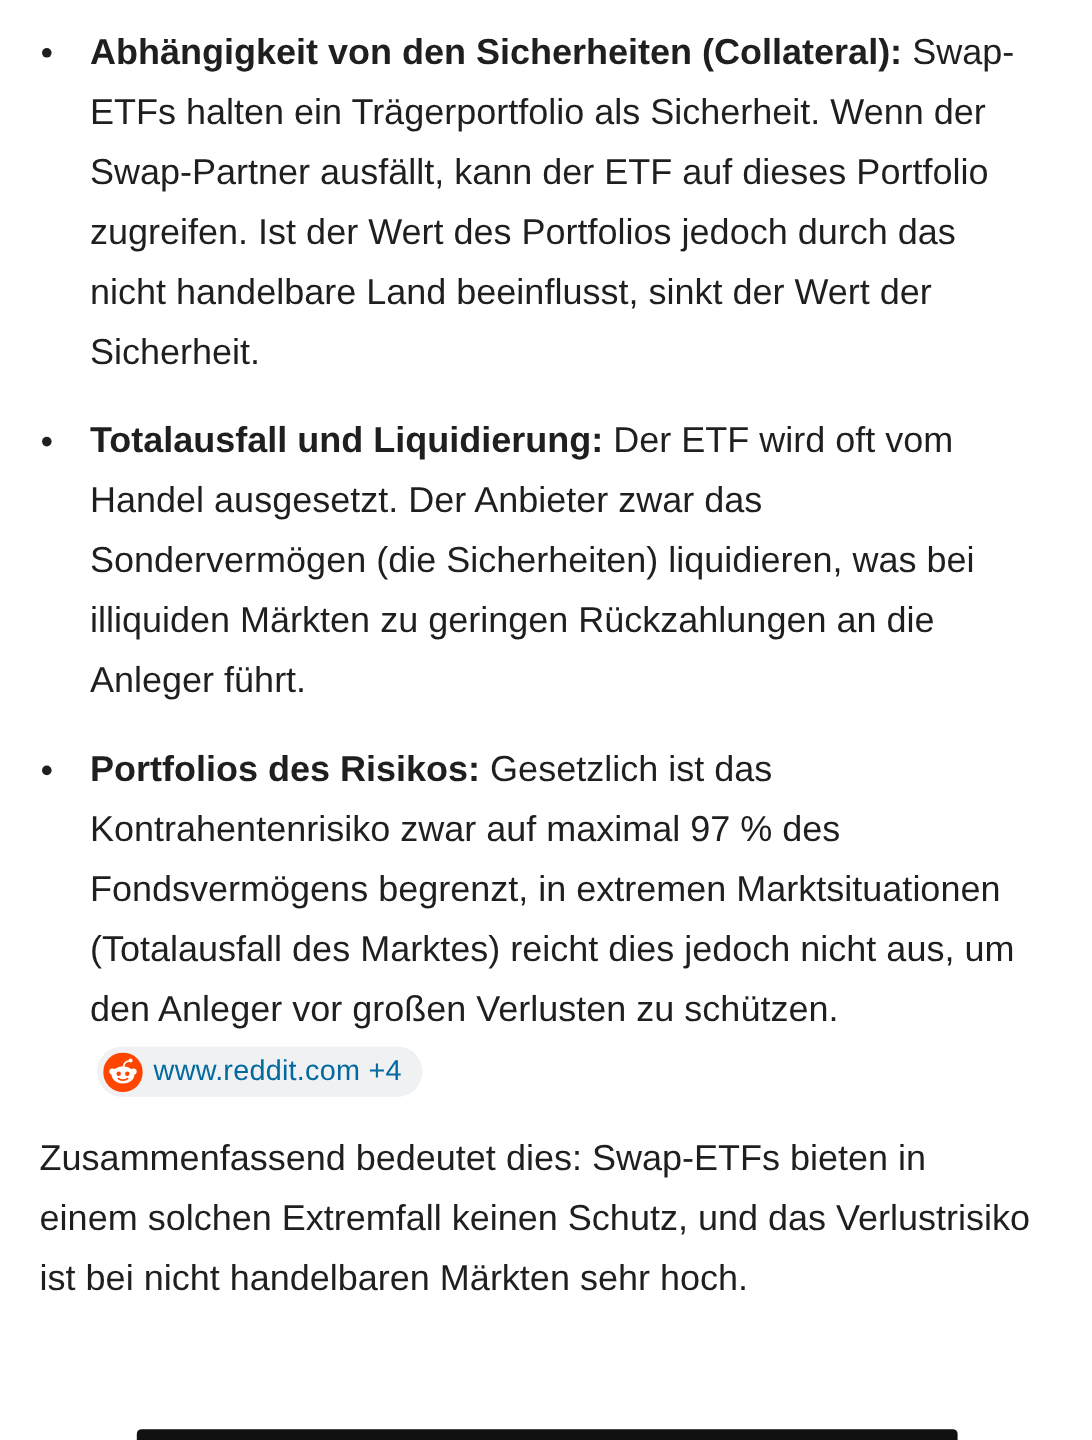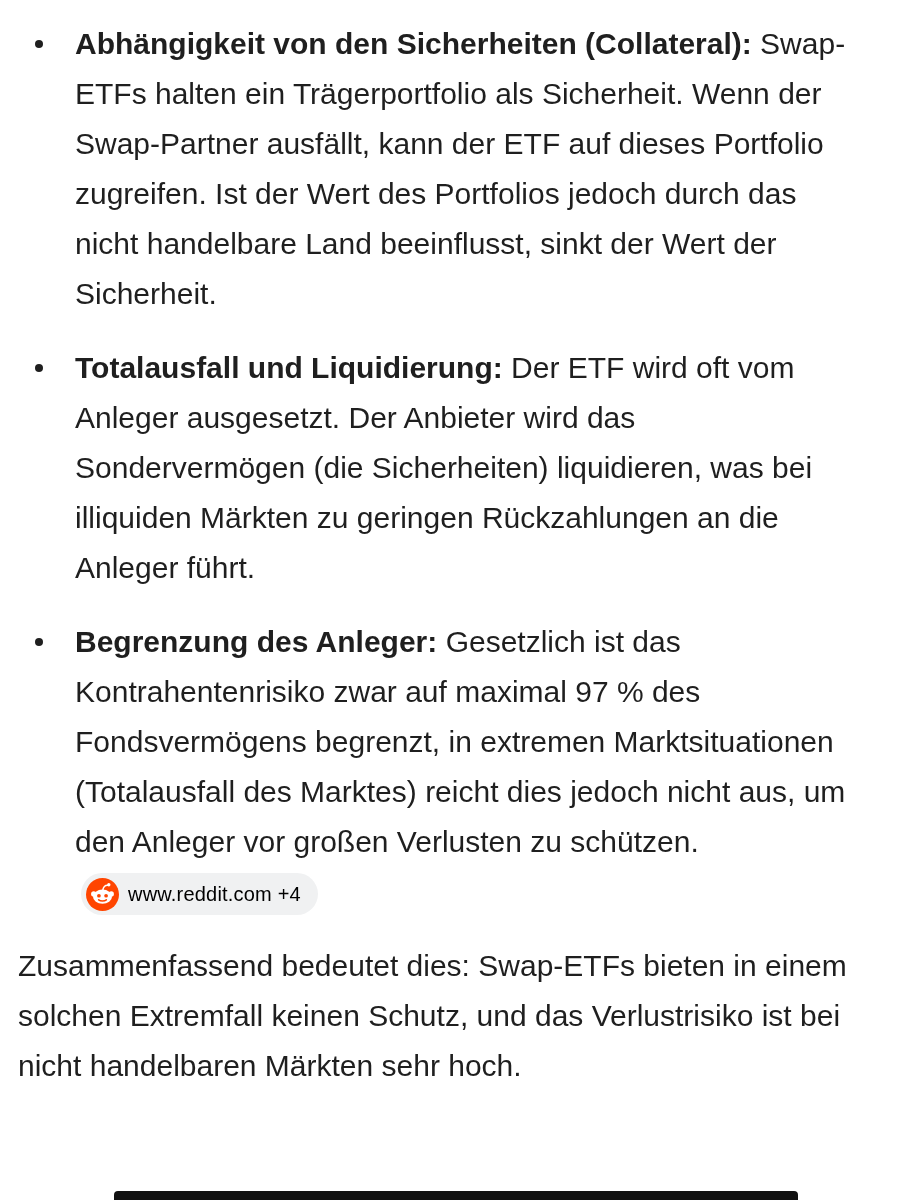--- a/index.html
+++ b/index.html
@@ -29,42 +29,42 @@
     left: 35px;
     top: 21px;
     width: 8px;
     height: 8px;
     border-radius: 50%;
     background: #1f1f1f;
   }
   .bullet-title { font-weight: 700; color: #1f1f1f; }
   .closing {
     margin-top: 6px;
-    padding-left: 18px;
+    padding-left: 33px;
     padding-right: 50px;
     color: #1f1f1f;
   }
   .citation-chip {
     display: inline-flex;
     align-items: center;
     gap: 9px;
     height: 42px;
     padding: 0 17px 0 5px;
     border-radius: 21px;
     background: #f0f1f2;
     vertical-align: middle;
     margin-left: 6px;
     cursor: pointer;
     white-space: nowrap;
   }
   .citation-chip .chip-label {
-    font-size: 20px;
+    font-size: 24px;
     line-height: 42px;
     font-weight: 500;
-    color: #000000;
+    color: #0369a1;
     letter-spacing: 0.2px;
   }
   .reddit-badge {
     width: 33px;
     height: 33px;
     border-radius: 50%;
     display: inline-flex;
     align-items: center;
     justify-content: center;
     flex: 0 0 auto;
@@ -87,25 +87,25 @@
 
   <ul class="bullet-list">
 
     <li class="bullet-item">
       <span class="bullet-title">Abhängigkeit von den Sicherheiten (Collateral):</span> 
       <span class="bullet-body">Swap-ETFs halten ein Trägerportfolio als Sicherheit. Wenn der Swap-Partner ausfällt, kann der ETF auf dieses Portfolio zugreifen. Ist der Wert des Portfolios jedoch durch das nicht handelbare Land beeinflusst, sinkt der Wert der Sicherheit.</span>
     </li>
 
     <li class="bullet-item">
       <span class="bullet-title">Totalausfall und Liquidierung:</span> 
-      <span class="bullet-body">Der ETF wird oft vom Anleger ausgesetzt. Der Anbieter wird das Sondervermögen (die Sicherheiten) liquidieren, was bei illiquiden Märkten zu geringen Rückzahlungen an die Anleger führt.</span>
+      <span class="bullet-body">Der ETF wird oft vom Handel ausgesetzt. Der Anbieter zwar das Sondervermögen (die Sicherheiten) liquidieren, was bei illiquiden Märkten zu geringen Rückzahlungen an die Anleger führt.</span>
     </li>
 
     <li class="bullet-item">
-      <span class="bullet-title">Begrenzung des Anleger:</span> 
+      <span class="bullet-title">Portfolios des Risikos:</span> 
       <span class="bullet-body">Gesetzlich ist das Kontrahentenrisiko zwar auf maximal 97 % des Fondsvermögens begrenzt, in extremen Marktsituationen (Totalausfall des Marktes) reicht dies jedoch nicht aus, um den Anleger vor großen Verlusten zu schützen.</span>
       <span class="citation-chip">
         <span class="reddit-badge">
           <svg viewBox="0 0 24 24" aria-hidden="true">
             <circle cx="12" cy="12" r="12" fill="#FF4500"></circle>
             <circle cx="16.6" cy="4.9" r="1.2" fill="#ffffff"></circle>
             <path d="M12.2 9.2c.2-2.6 1.6-4.2 4-3.9" stroke="#ffffff" stroke-width="1.1" fill="none" stroke-linecap="round"></path>
             <circle cx="5.6" cy="11.6" r="1.9" fill="#ffffff"></circle>
             <circle cx="18.4" cy="11.6" r="1.9" fill="#ffffff"></circle>
             <ellipse cx="12" cy="13.6" rx="6.9" ry="5.2" fill="#ffffff"></ellipse>

